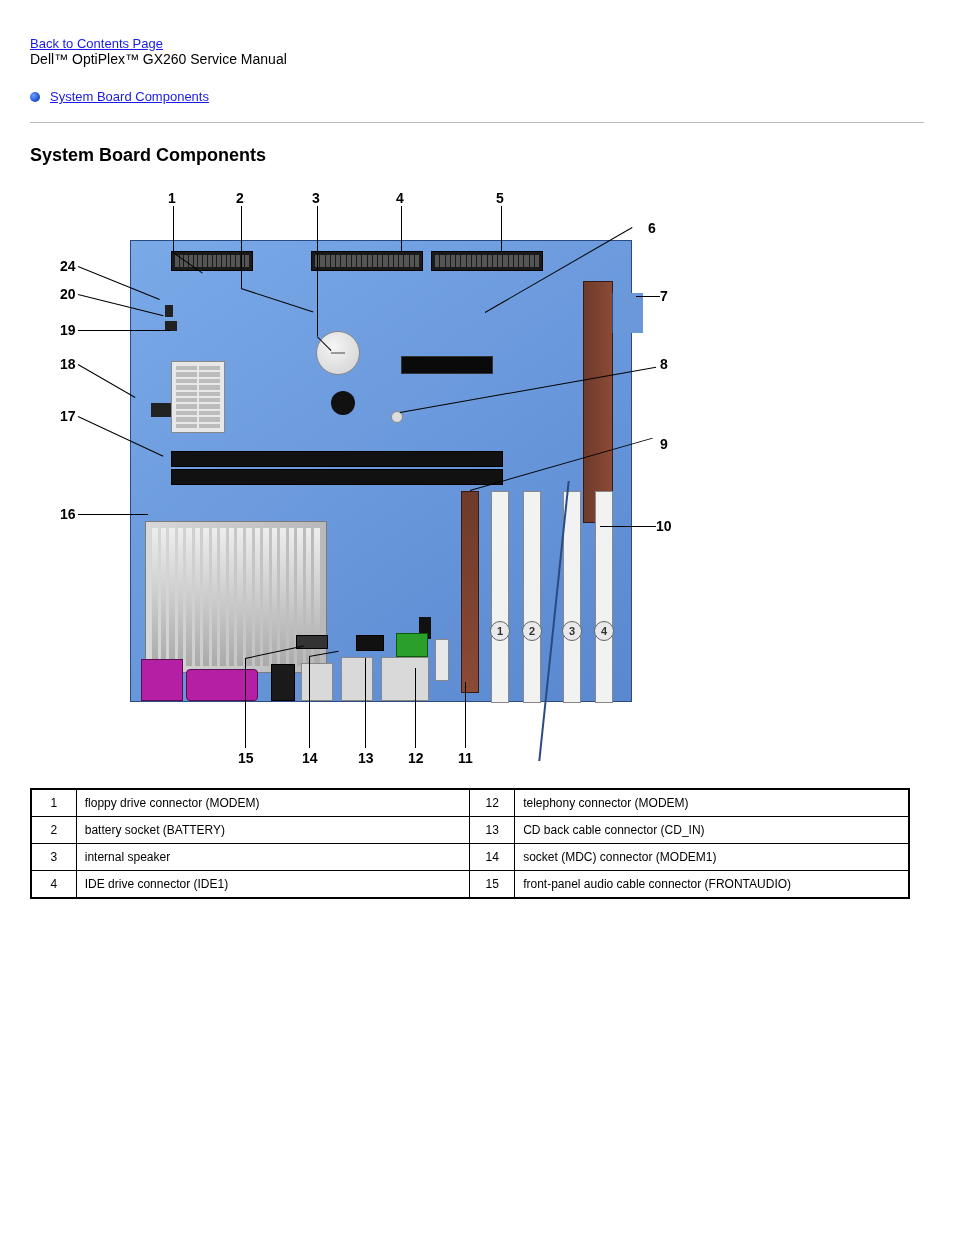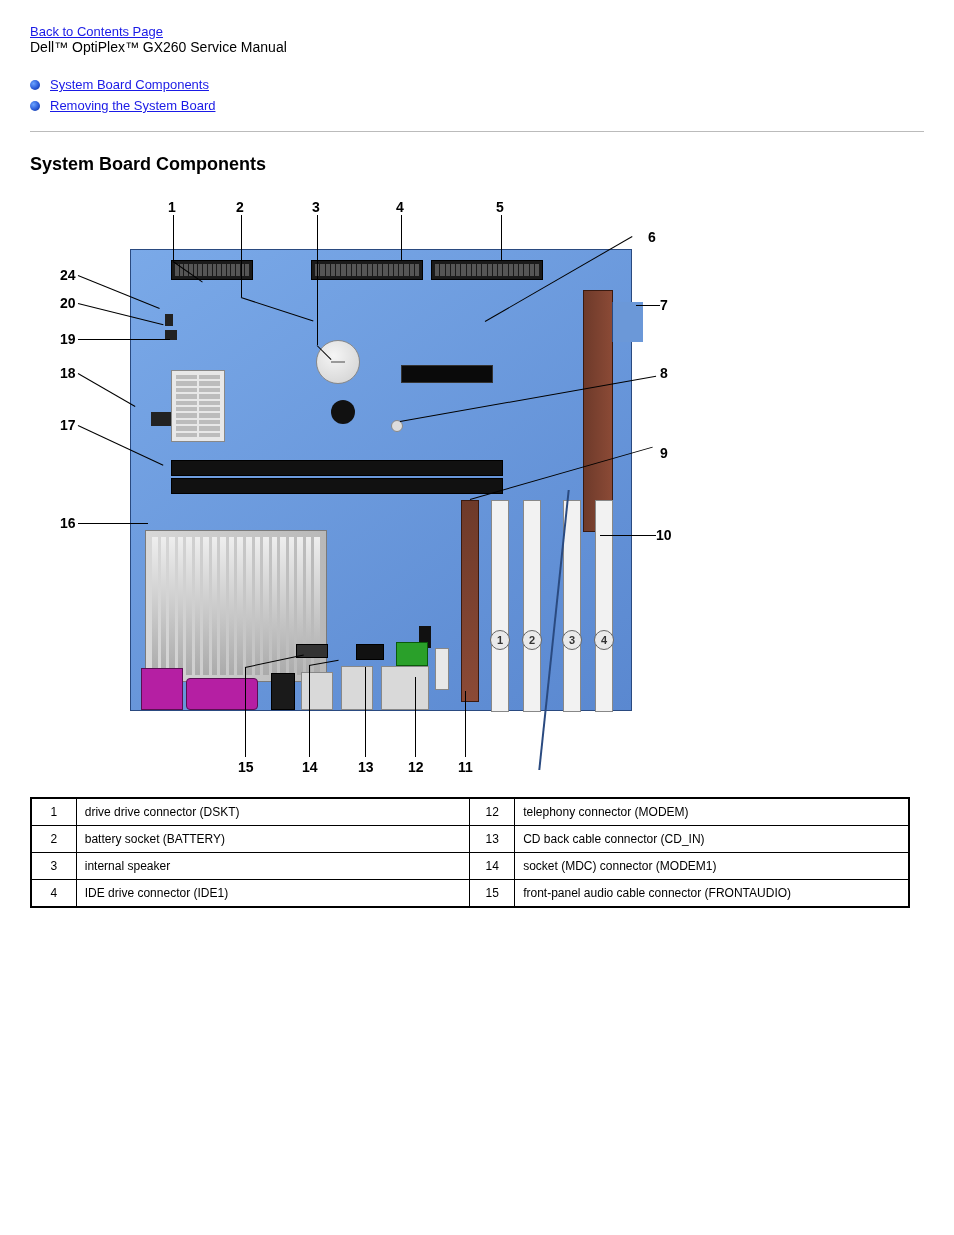--- a/index.html
+++ b/index.html
@@ -1,16 +1,16 @@
 <!DOCTYPE html>
 <html><head>
 <meta charset="utf-8">
 <style>
   html,body{margin:0;padding:0;background:#fff;color:#000;font-family:Arial,Helvetica,sans-serif;font-size:13px}
-  .page{width:954px;margin:0 auto;padding:24px 30px 40px 30px;box-sizing:border-box}
+  .page{width:954px;margin:0 auto;padding:36px 30px 40px 30px;box-sizing:border-box}
   a.back{color:#1a1ae6;text-decoration:underline;font-size:13px}
   h1.title{font-size:21px;font-weight:bold;margin:18px 0 4px 0}
   .subtitle{font-size:14px;margin-bottom:22px}
   ul.links{list-style:none;padding:0;margin:0 0 18px 0}
   ul.links li{display:flex;align-items:center;margin:6px 0}
   .bullet{width:10px;height:10px;border-radius:50%;background:radial-gradient(circle at 35% 35%,#6aa3ff 0%,#2a5bd7 55%,#0a2a8a 100%);margin-right:10px;flex-shrink:0}
   ul.links a{color:#1a1ae6;text-decoration:underline;font-size:13px}
   hr.sep{border:none;border-top:1px solid #bbb;margin:8px 0 22px 0}
   h2.section{font-size:18px;font-weight:bold;margin:0 0 14px 0}
   .diagram-wrap{width:640px;margin:0 0 18px 10px}
@@ -85,24 +85,20 @@
 <body>
 
 <div class="page">
   <a class="back" href="#">Back to Contents Page</a>
   <div class="subtitle">Dell™ OptiPlex™ GX260 Service Manual</div>
 
   <ul class="links">
     <li>
         <span class="bullet"></span>
         <a href="#">System Board Components</a>
-      </li>
-    <li>
-        <span class="bullet"></span>
-        <a href="#">Removing the System Board</a>
       </li>
   </ul>
 
   <hr class="sep">
 
   <h2 class="section">System Board Components</h2>
 
   <div class="diagram-wrap">
     <div class="diagram">
       <div class="board">
@@ -306,21 +302,21 @@
       <div class="lead" style="left:38px;top:150px;width:92px"></div>
       <div class="lead" style="left:38px;top:114px;width:88px;transform:rotate(14deg)"></div>
       <div class="lead" style="left:38px;top:86px;width:88px;transform:rotate(22deg)"></div>
     </div>
   </div>
 
   <table class="compo">
     <tbody>
       <tr>
         <td class="num">1</td>
-        <td class="desc">drive drive connector (DSKT)</td>
+        <td class="desc">floppy drive connector (MODEM)</td>
         <td class="num">12</td>
         <td class="desc">telephony connector (MODEM)</td>
       </tr>
       <tr>
         <td class="num">2</td>
         <td class="desc">battery socket (BATTERY)</td>
         <td class="num">13</td>
         <td class="desc">CD back cable connector (CD_IN)</td>
       </tr>
       <tr>

